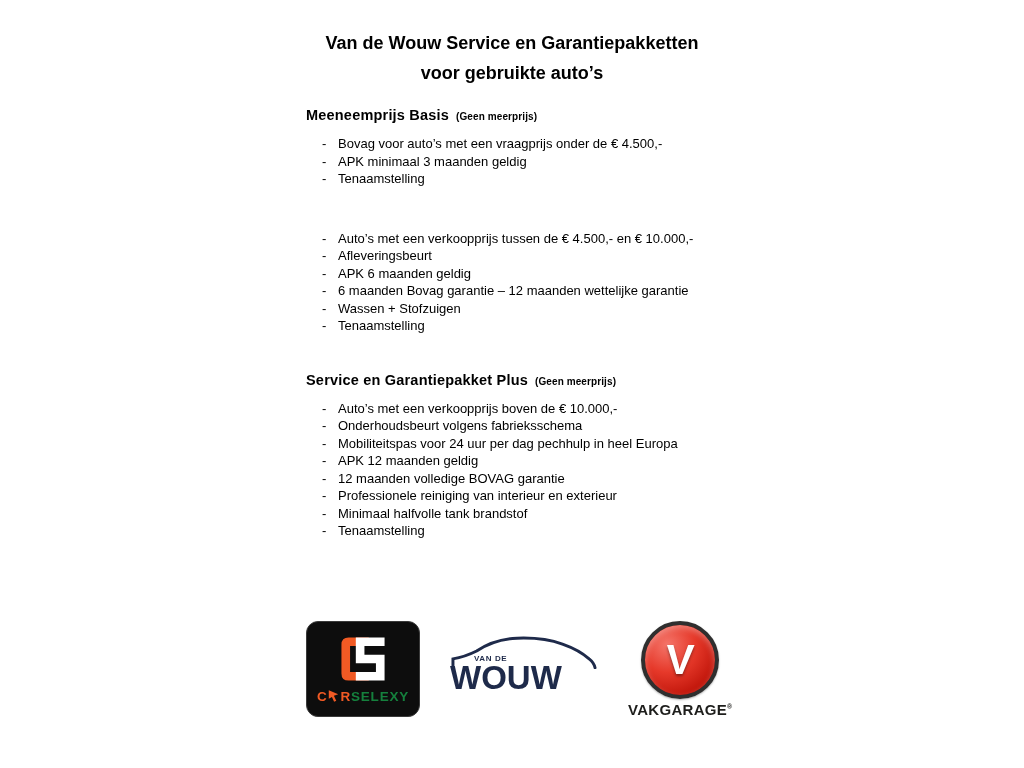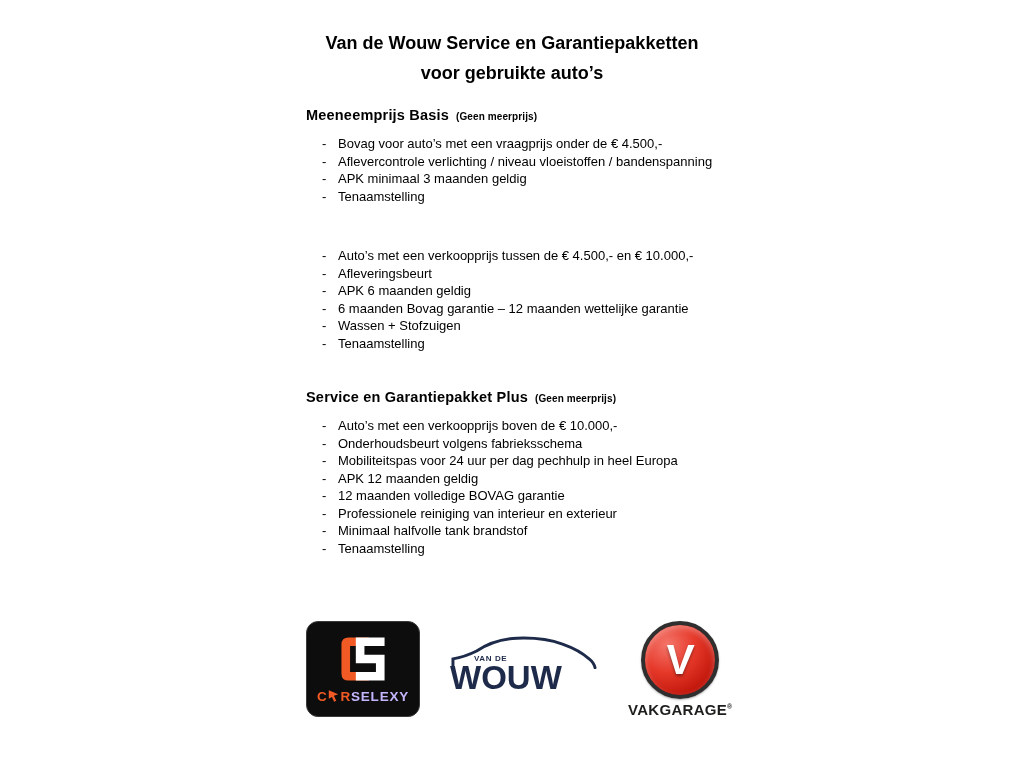--- a/index.html
+++ b/index.html
@@ -95,21 +95,21 @@
   .cs-s { fill: #ffffff; }
   .cs-text {
     display: flex;
     align-items: center;
     font-size: 13.5px;
     font-weight: bold;
     letter-spacing: 0.8px;
     line-height: 1;
   }
   .cs-orange { color: #f15a24; }
-  .cs-white { color: #c4b5fd; }
+  .cs-white { color: #15803d; }
   .cs-cursor { width: 11px; height: 13px; margin: 0 1px; }
   .cs-cursor path { fill: #f15a24; }
 
   
   .wouw {
     position: relative;
     width: 148px;
     height: 60px;
     color: #1e2a4a;
   }
@@ -192,21 +192,20 @@
     <div class="title-line">Van de Wouw Service en Garantiepakketten</div>
     <div class="title-line">voor gebruikte auto’s</div>
   </div>
 
   <div class="doc">
 
     <section class="pkg">
       <h2><span>Meeneemprijs Basis</span><span class="note">(Geen meerprijs)</span></h2>
       <ul>
         <li>Bovag voor auto’s met een vraagprijs onder de € 4.500,-</li>
-        <li>Aflevercontrole verlichting / niveau vloeistoffen / bandenspanning</li>
         <li>APK minimaal 3 maanden geldig</li>
         <li>Tenaamstelling</li>
       </ul>
     </section>
 
     <section class="pkg">
       <ul>
         <li>Auto’s met een verkoopprijs tussen de € 4.500,- en € 10.000,-</li>
         <li>Afleveringsbeurt</li>
         <li>APK 6 maanden geldig</li>

